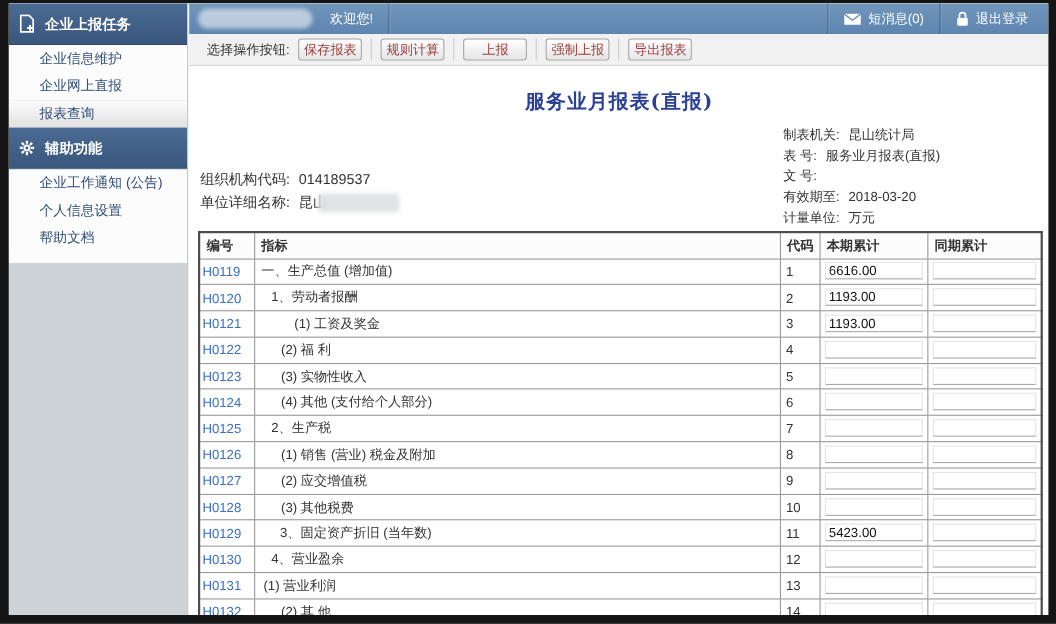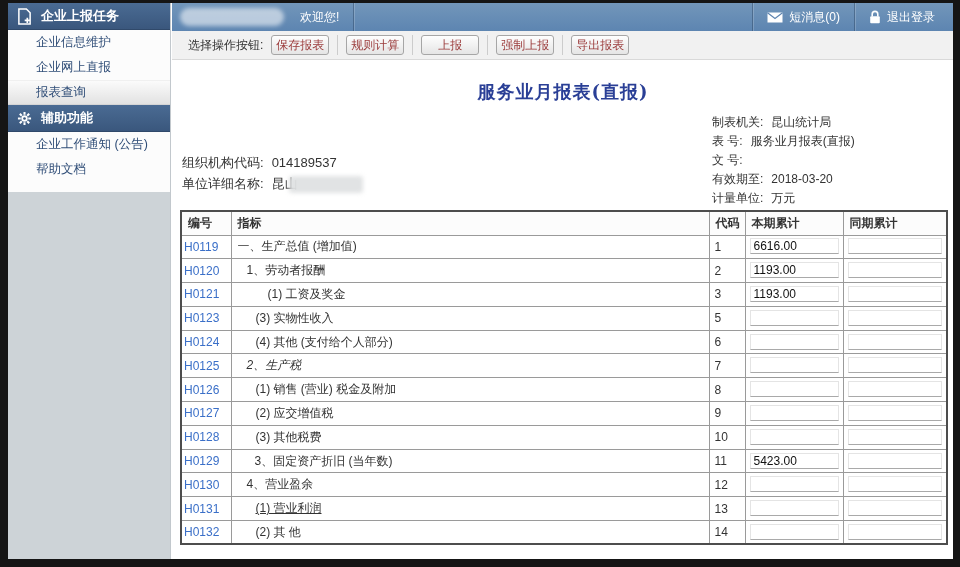--- a/index.html
+++ b/index.html
@@ -4,21 +4,21 @@
 <style>
   * { box-sizing: border-box; }
   body { margin: 0; background: #232323; font-family: "Liberation Sans", "DejaVu Sans", sans-serif; }
   .frame { position: relative; width: 960px; height: 567px; background: #151515; overflow: hidden; }
   .screen { position: absolute; left: 8px; top: 3px; width: 945px; height: 556px; background: #fff; overflow: hidden; }
 
   
   .sidebar { position: absolute; left: 0; top: 0; width: 163px; height: 100%;
              background: #cdd3d7; border-right: 1px solid #c2c8cd; }
   .sb-menu { background: #fcfcfc; padding-bottom: 10px; }
-  .sb-header { height: 27px; display: flex; align-items: center;
+  .sb-header { height: 38px; display: flex; align-items: center;
                background: linear-gradient(#4a6b93, #3a577d); color: #fff;
                font-size: 13px; font-weight: bold; border-bottom: 1px solid #30496a; cursor: pointer; text-align: center; }
   .sb-header .ico { width: 33px; display: flex; justify-content: center; align-items: center; }
   .sb-item { height: 25px; line-height: 25px; padding-left: 28px; font-size: 12.5px;
              color: #2f4d77; background: #fcfcfc; cursor: pointer; white-space: nowrap; }
   .sb-item.selected { background: linear-gradient(#fbfbfb, #e2e2e2);
                       border-top: 1px solid #f0f0f0; border-bottom: 1px solid #d5d5d5;
                       height: 25px; line-height: 23px; }
 
   
@@ -100,20 +100,21 @@
                 <g stroke="#fff" stroke-width="2.2">
                   <path d="M8 1v3 M8 12v3 M1 8h3 M12 8h3 M3 3l2.1 2.1 M10.9 10.9 13 13 M13 3l-2.1 2.1 M5.1 10.9 3 13"></path>
                 </g>
                 <circle cx="8" cy="8" r="3.4" fill="#fff"></circle>
                 <circle cx="8" cy="8" r="1.4" fill="#3a577d"></circle>
               </svg>
           </span>
           <span>辅助功能</span>
         </div>
         <div class="sb-item">企业工作通知 (公告)</div>
+        <div class="sb-item">个人信息设置</div>
         <div class="sb-item">帮助文档</div>
       </div>
     </aside>
 
     <div class="main">
 
       <header class="topbar">
         <div class="user-blur"></div>
         <span class="welcome">欢迎您!</span>
         <span class="tb-sep after-welcome"></span>
@@ -216,20 +217,31 @@
                 <td class="c-ind" style="padding-left: 36px;">(1) 工资及奖金</td>
                 <td class="c-code">3</td>
                 <td>
                   <input class="val" value="1193.00" style="">
                 </td>
                 <td>
                   <input class="val" style="">
                 </td>
               </tr>
               <tr>
+                <td class="c-id"><span class="id-link">H0122</span></td>
+                <td class="c-ind" style="padding-left: 24px;">(2) 福 利</td>
+                <td class="c-code">4</td>
+                <td>
+                  <input class="val" style="">
+                </td>
+                <td>
+                  <input class="val" style="">
+                </td>
+              </tr>
+              <tr>
                 <td class="c-id"><span class="id-link">H0123</span></td>
                 <td class="c-ind" style="padding-left: 24px;">(3) 实物性收入</td>
                 <td class="c-code">5</td>
                 <td>
                   <input class="val" style="">
                 </td>
                 <td>
                   <input class="val" style="">
                 </td>
               </tr>
@@ -239,21 +251,21 @@
                 <td class="c-code">6</td>
                 <td>
                   <input class="val" style="">
                 </td>
                 <td>
                   <input class="val" style="">
                 </td>
               </tr>
               <tr>
                 <td class="c-id"><span class="id-link">H0125</span></td>
-                <td class="c-ind" style="padding-left: 15px; font-style: italic;">2、生产税</td>
+                <td class="c-ind" style="padding-left: 15px;">2、生产税</td>
                 <td class="c-code">7</td>
                 <td>
                   <input class="val" style="">
                 </td>
                 <td>
                   <input class="val" style="">
                 </td>
               </tr>
               <tr>
                 <td class="c-id"><span class="id-link">H0126</span></td>
@@ -305,21 +317,21 @@
                 <td class="c-code">12</td>
                 <td>
                   <input class="val" style="">
                 </td>
                 <td>
                   <input class="val" style="">
                 </td>
               </tr>
               <tr>
                 <td class="c-id"><span class="id-link">H0131</span></td>
-                <td class="c-ind" style="padding-left: 24px; text-decoration: underline;">(1) 营业利润</td>
+                <td class="c-ind" style="padding-left: 8px;">(1) 营业利润</td>
                 <td class="c-code">13</td>
                 <td>
                   <input class="val" style="">
                 </td>
                 <td>
                   <input class="val" style="">
                 </td>
               </tr>
               <tr>
                 <td class="c-id"><span class="id-link">H0132</span></td>

